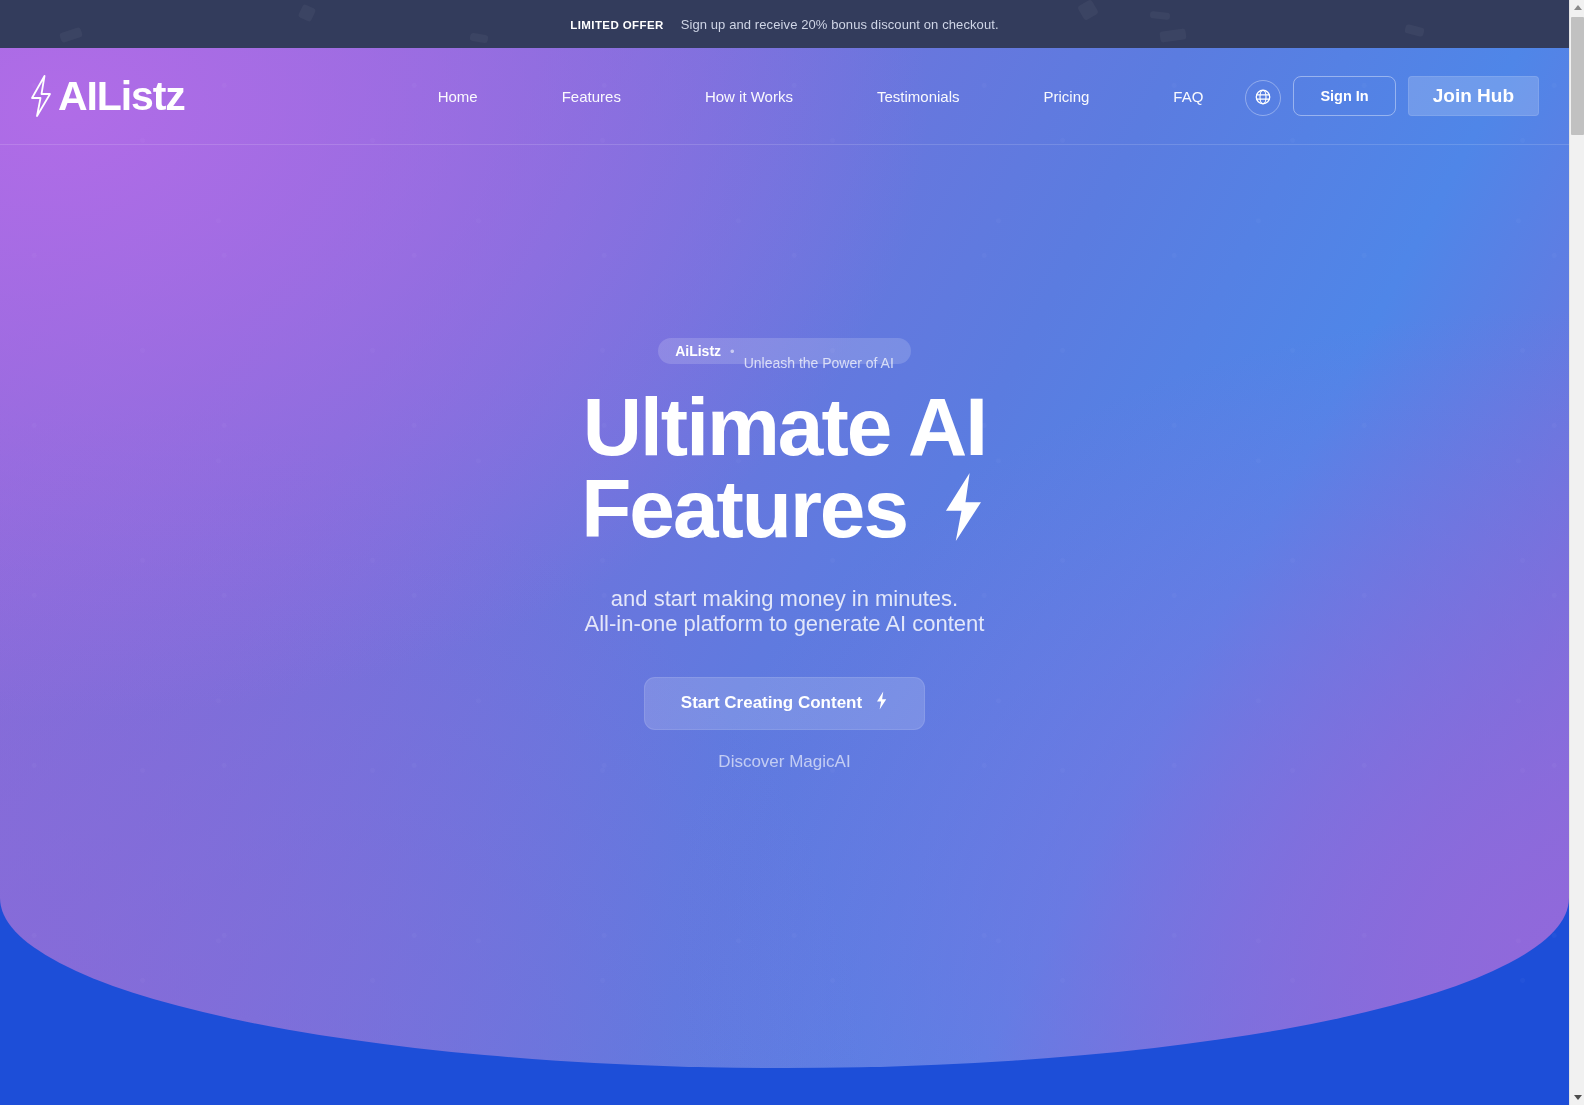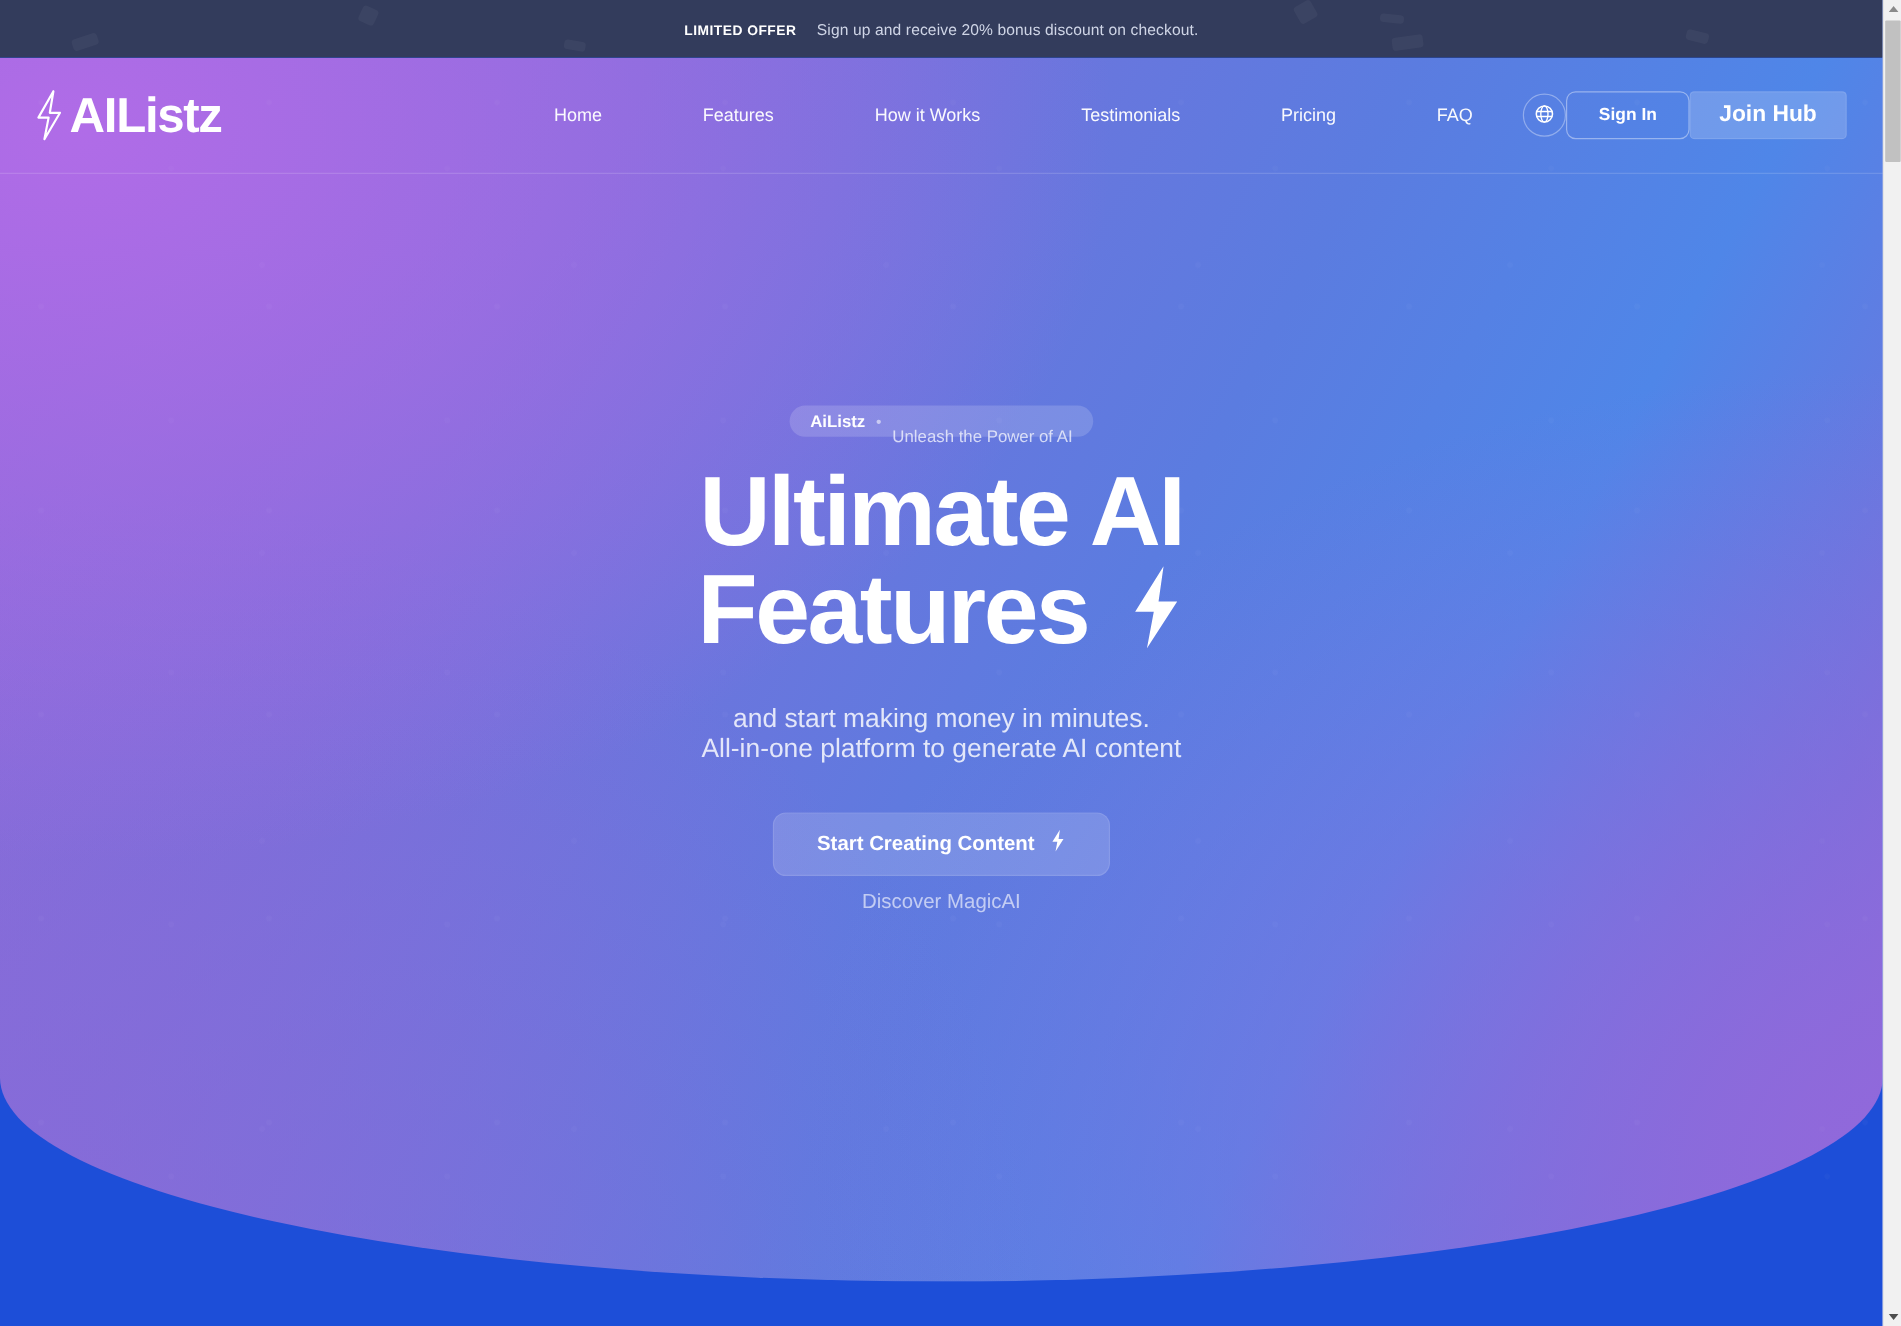--- a/index.html
+++ b/index.html
@@ -90,21 +90,21 @@
   }
   .nav-links {
     flex:1 1 auto;
     display:flex; align-items:center; justify-content:flex-end;
     gap:0;
   }
   .nav-link {
     color:#ffffff; font-size:15px; text-decoration:none;
     padding:8px 42px; white-space:nowrap; opacity:.96;
   }
-  .nav-actions { flex:0 0 auto; display:flex; align-items:center; gap:0; }
+  .nav-actions { flex:0 0 auto; display:flex; align-items:flex-end; gap:12px; }
   .globe-btn {
     width:36px; height:36px; border-radius:50%;
     border:1px solid rgba(255,255,255,.35);
     background:transparent;
     display:flex; align-items:center; justify-content:center;
     cursor:pointer;
   }
   .btn-signin {
     height:40px; padding:0 26px; border-radius:8px;
     border:1px solid rgba(255,255,255,.40);
@@ -155,21 +155,21 @@
   .cta-btn {
     margin-top:40px;
     display:inline-flex; align-items:center; gap:13px;
     height:53px; padding:0 36px; border-radius:11px;
     background:rgba(255,255,255,.16);
     border:1px solid rgba(255,255,255,.10);
     color:#ffffff; font-size:17px; font-weight:bold;
     cursor:pointer;
   }
   .cta-sub {
-    display:block; margin-top:12px;
+    display:block; margin-top:22px;
     color:rgba(255,255,255,.62); font-size:17px;
     text-decoration:none;
   }
 
   
   .scrollbar {
     position:absolute; right:0; top:0;
     width:15px; height:1105px;
     background:#f1f1f1;
     border-left:1px solid #e4e4e4;

